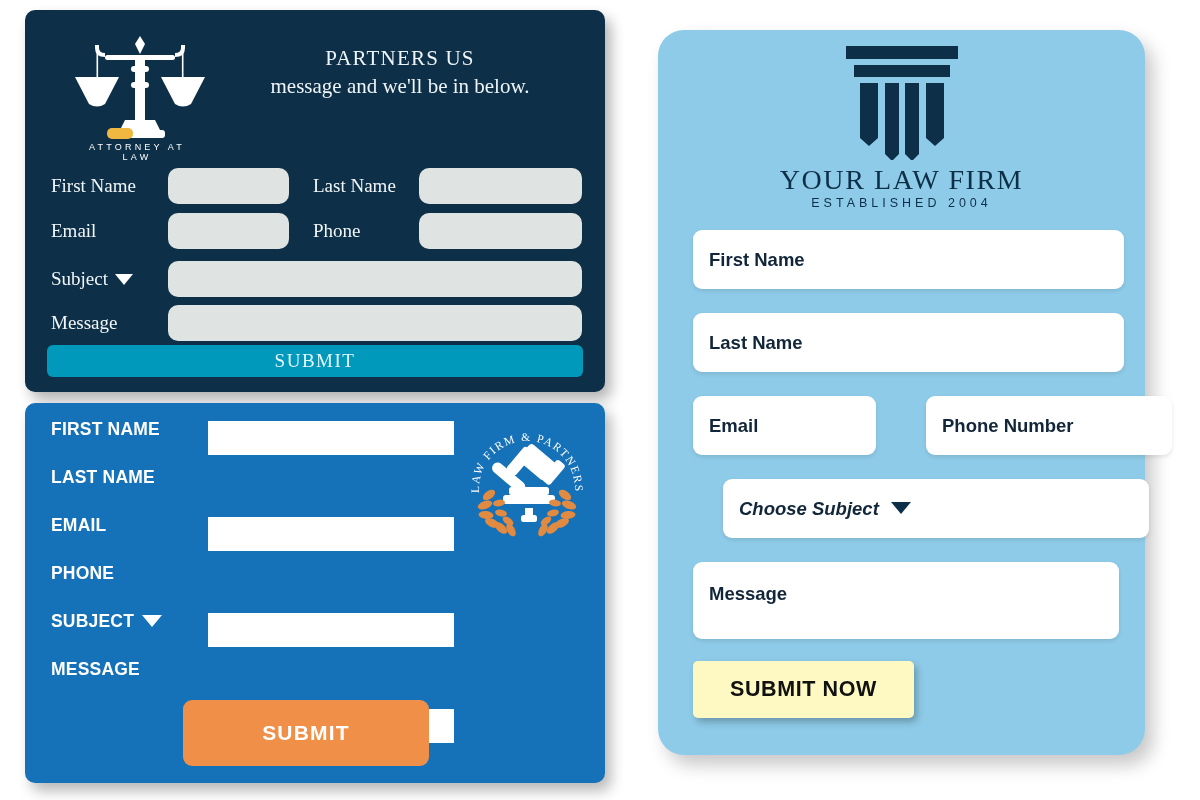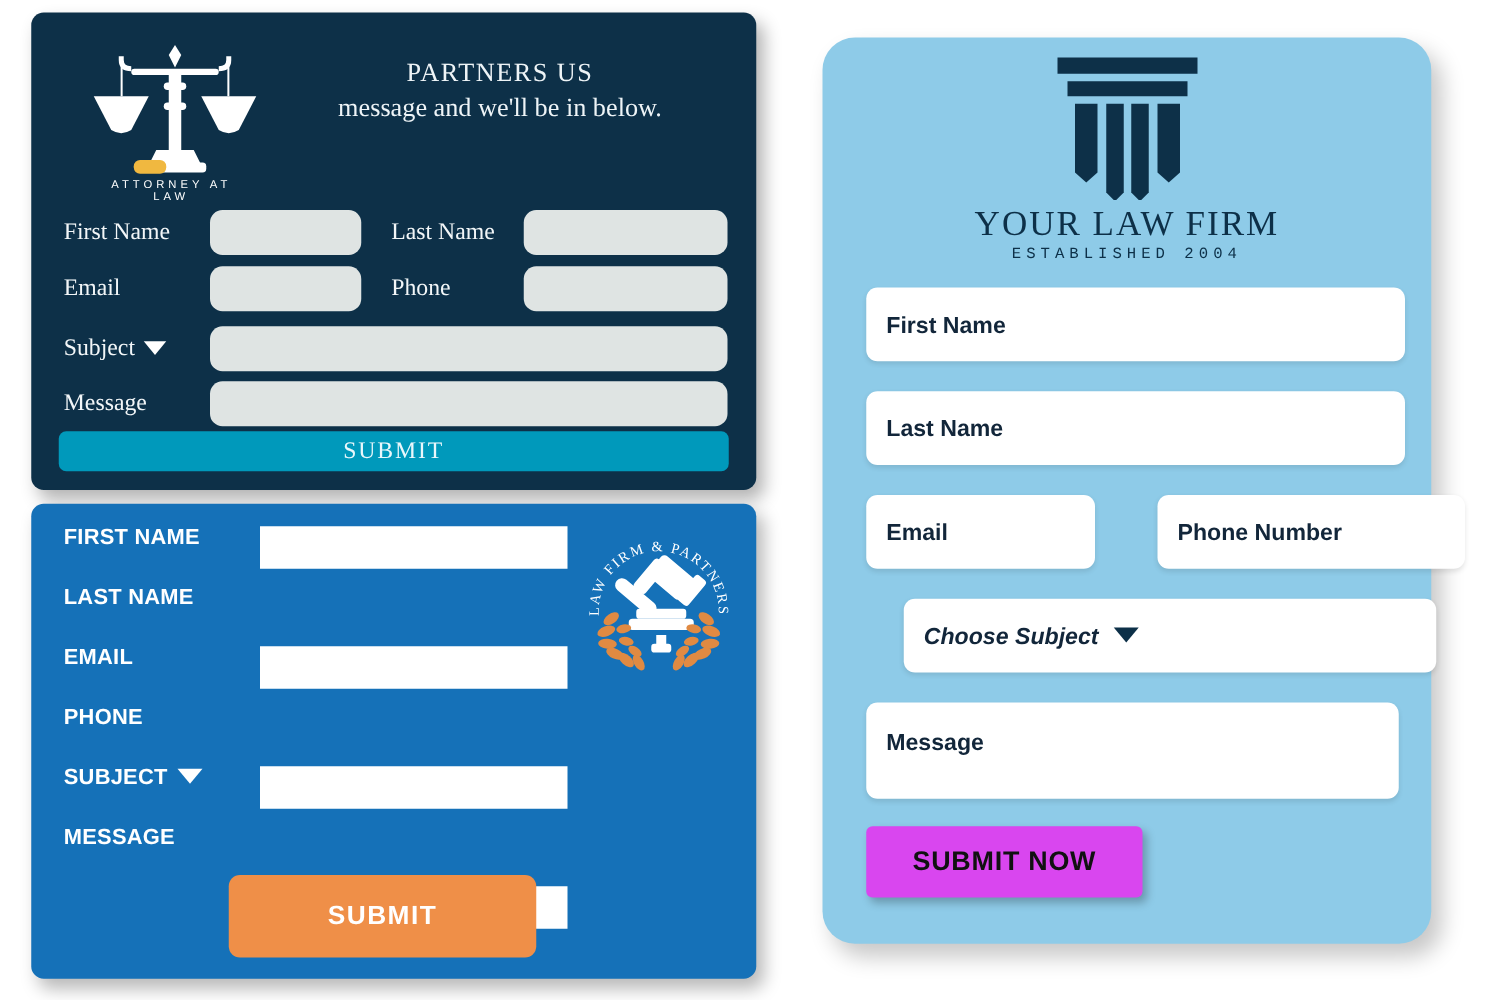--- a/index.html
+++ b/index.html
@@ -86,39 +86,39 @@
     box-shadow:8px 10px 18px rgba(0,0,0,.22);
   }
   .pillar-logo{position:absolute;left:840px;top:42px;width:124px;height:118px;}
   .firm-name{
     position:absolute;left:658px;top:164px;width:487px;text-align:center;
     color:#0d3048;font-family:Liberation Serif, serif;font-size:28px;
     letter-spacing:1.6px;
   }
   .firm-est{
     position:absolute;left:658px;top:196px;width:487px;text-align:center;
-    color:#0d3048;font-family:Liberation Mono, monospace;font-size:12.5px;
+    color:#0d3048;font-family:Liberation Sans, sans-serif;font-size:12.5px;
     letter-spacing:4px;
   }
   .pfield{
     position:absolute;background:#ffffff;border-radius:9px;
     box-shadow:0 2px 4px rgba(0,0,0,.10);
   }
   .pfield .ptext{
     position:absolute;left:16px;top:50%;transform:translateY(-50%);
     color:#12263a;font-weight:700;font-size:18.5px;white-space:nowrap;
   }
   .caret-p{
     display:inline-block;width:0;height:0;vertical-align:middle;
     border-left:10px solid transparent;border-right:10px solid transparent;
     border-top:12px solid #0d3048;margin-left:12px;margin-bottom:3px;
   }
   #light-submit{
     position:absolute;left:693px;top:661px;width:221px;height:57px;
-    background:#d946ef;border-radius:5px;border:0;cursor:pointer;
+    background:#fef9c3;border-radius:5px;border:0;cursor:pointer;
     color:#111111;font-weight:700;font-size:21.5px;letter-spacing:.6px;
     box-shadow:3px 4px 7px rgba(0,0,0,.25);
   }
 </style>
 </head>
 <body>
 
 <div class="stage">
 
   <section id="card-navy">

